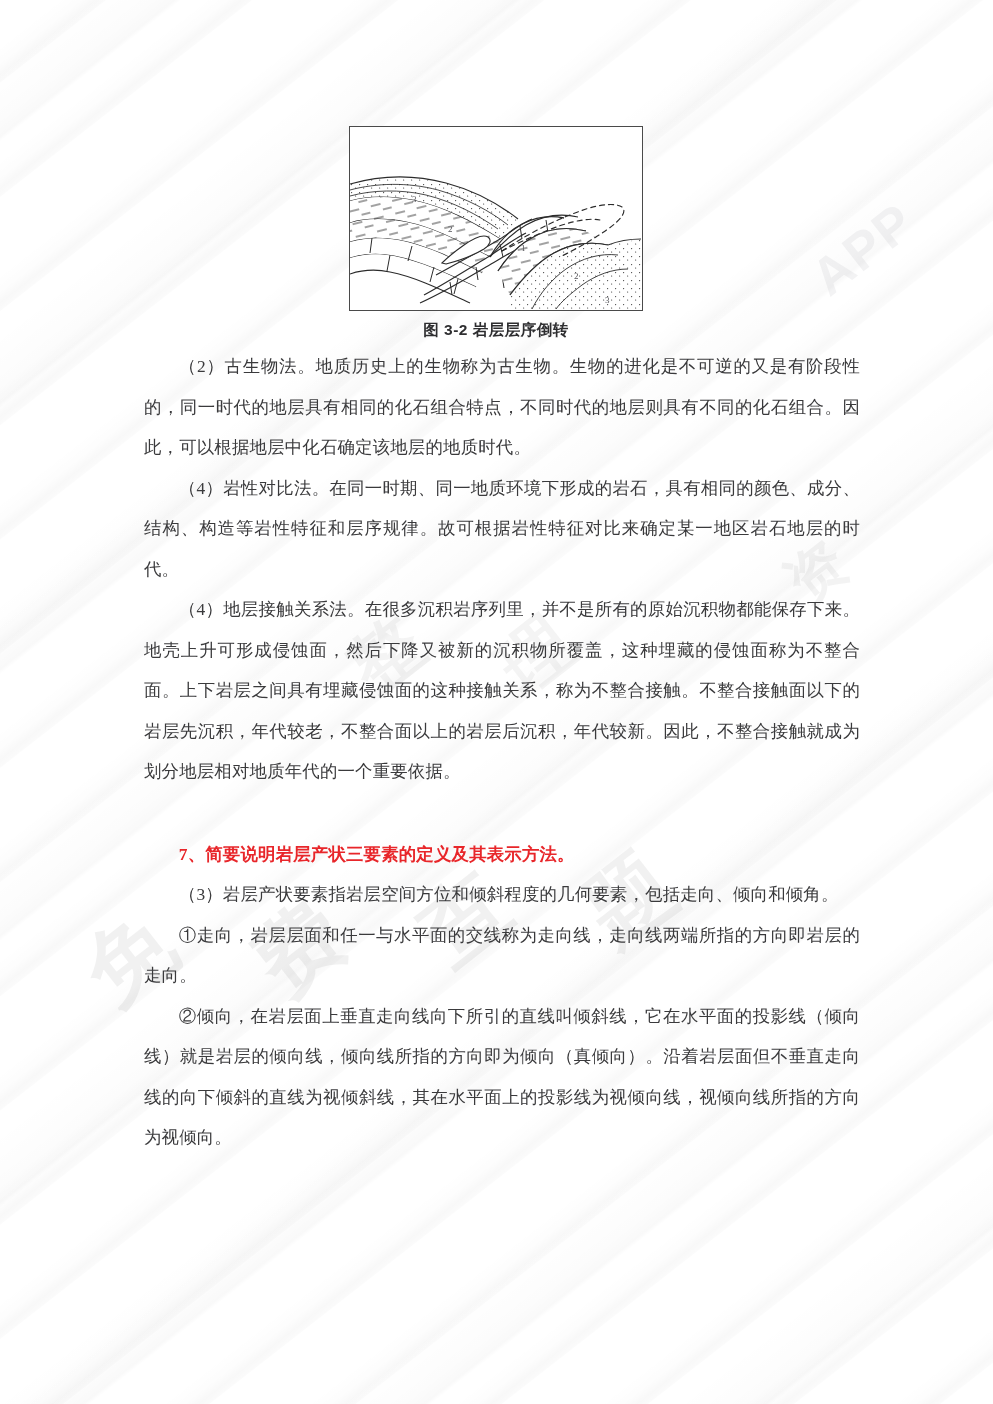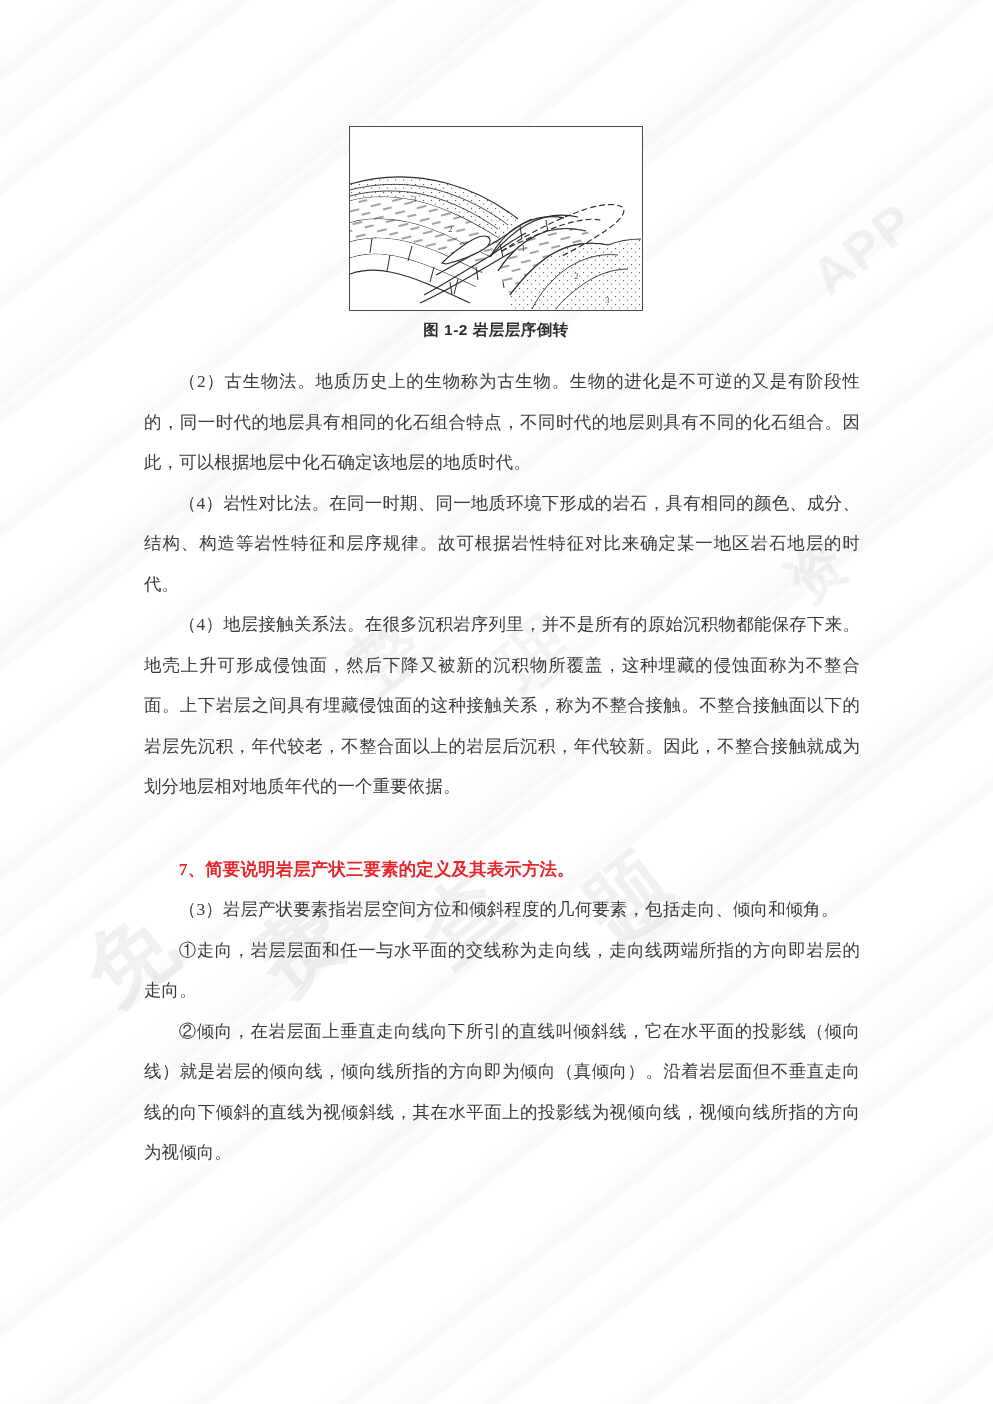--- a/index.html
+++ b/index.html
@@ -109,21 +109,21 @@
     font-family: "Liberation Sans", sans-serif;
     font-weight: 700;
     font-size: 15.5px;
     color: #2e2e30;
     letter-spacing: 0.5px;
   }
 
   .body-text {
     position: absolute;
     left: 144px;
-    top: 361px;
+    top: 346px;
     width: 716px;
   }
   p.para {
     margin: 0;
     font-size: 17.4px;
     line-height: 40.5px;
     color: #3a3a3c;
     text-align: justify;
     text-justify: inter-ideograph;
     letter-spacing: 0.2px;
@@ -255,21 +255,21 @@
             <path d="M152,124 C172,114 192,105 212,98 C228,93 242,91 250,93" fill="none" stroke="#2b2b2b" stroke-width="1.15" stroke-dasharray="5 4" stroke-linecap="round"></path>
 
             <text x="62" y="75" font-family="Liberation Serif, serif" font-size="9" fill="#55555a">3</text>
             <text x="98" y="105" font-family="Liberation Serif, serif" font-size="9" fill="#55555a">2</text>
             <text x="171" y="124" font-family="Liberation Serif, serif" font-size="9" fill="#55555a">1</text>
             <text x="224" y="152" font-family="Liberation Serif, serif" font-size="9" fill="#55555a">2</text>
             <text x="255" y="176" font-family="Liberation Serif, serif" font-size="9" fill="#55555a">3</text>
           </g>
         </svg>
       </div>
-      <div class="figure-caption">图 1-2 岩层层序倒转</div>
+      <div class="figure-caption">图 3-2 岩层层序倒转</div>
     </div>
 
     <div class="body-text">
 
       <p class="para indent">（2）古生物法。地质历史上的生物称为古生物。生物的进化是不可逆的又是有阶段性的，同一时代的地层具有相同的化石组合特点，不同时代的地层则具有不同的化石组合。因此，可以根据地层中化石确定该地层的地质时代。</p>
 
       <p class="para indent">（4）岩性对比法。在同一时期、同一地质环境下形成的岩石，具有相同的颜色、成分、结构、构造等岩性特征和层序规律。故可根据岩性特征对比来确定某一地区岩石地层的时代。</p>
 
       <p class="para indent">（4）地层接触关系法。在很多沉积岩序列里，并不是所有的原始沉积物都能保存下来。地壳上升可形成侵蚀面，然后下降又被新的沉积物所覆盖，这种埋藏的侵蚀面称为不整合面。上下岩层之间具有埋藏侵蚀面的这种接触关系，称为不整合接触。不整合接触面以下的岩层先沉积，年代较老，不整合面以上的岩层后沉积，年代较新。因此，不整合接触就成为划分地层相对地质年代的一个重要依据。</p>
 

